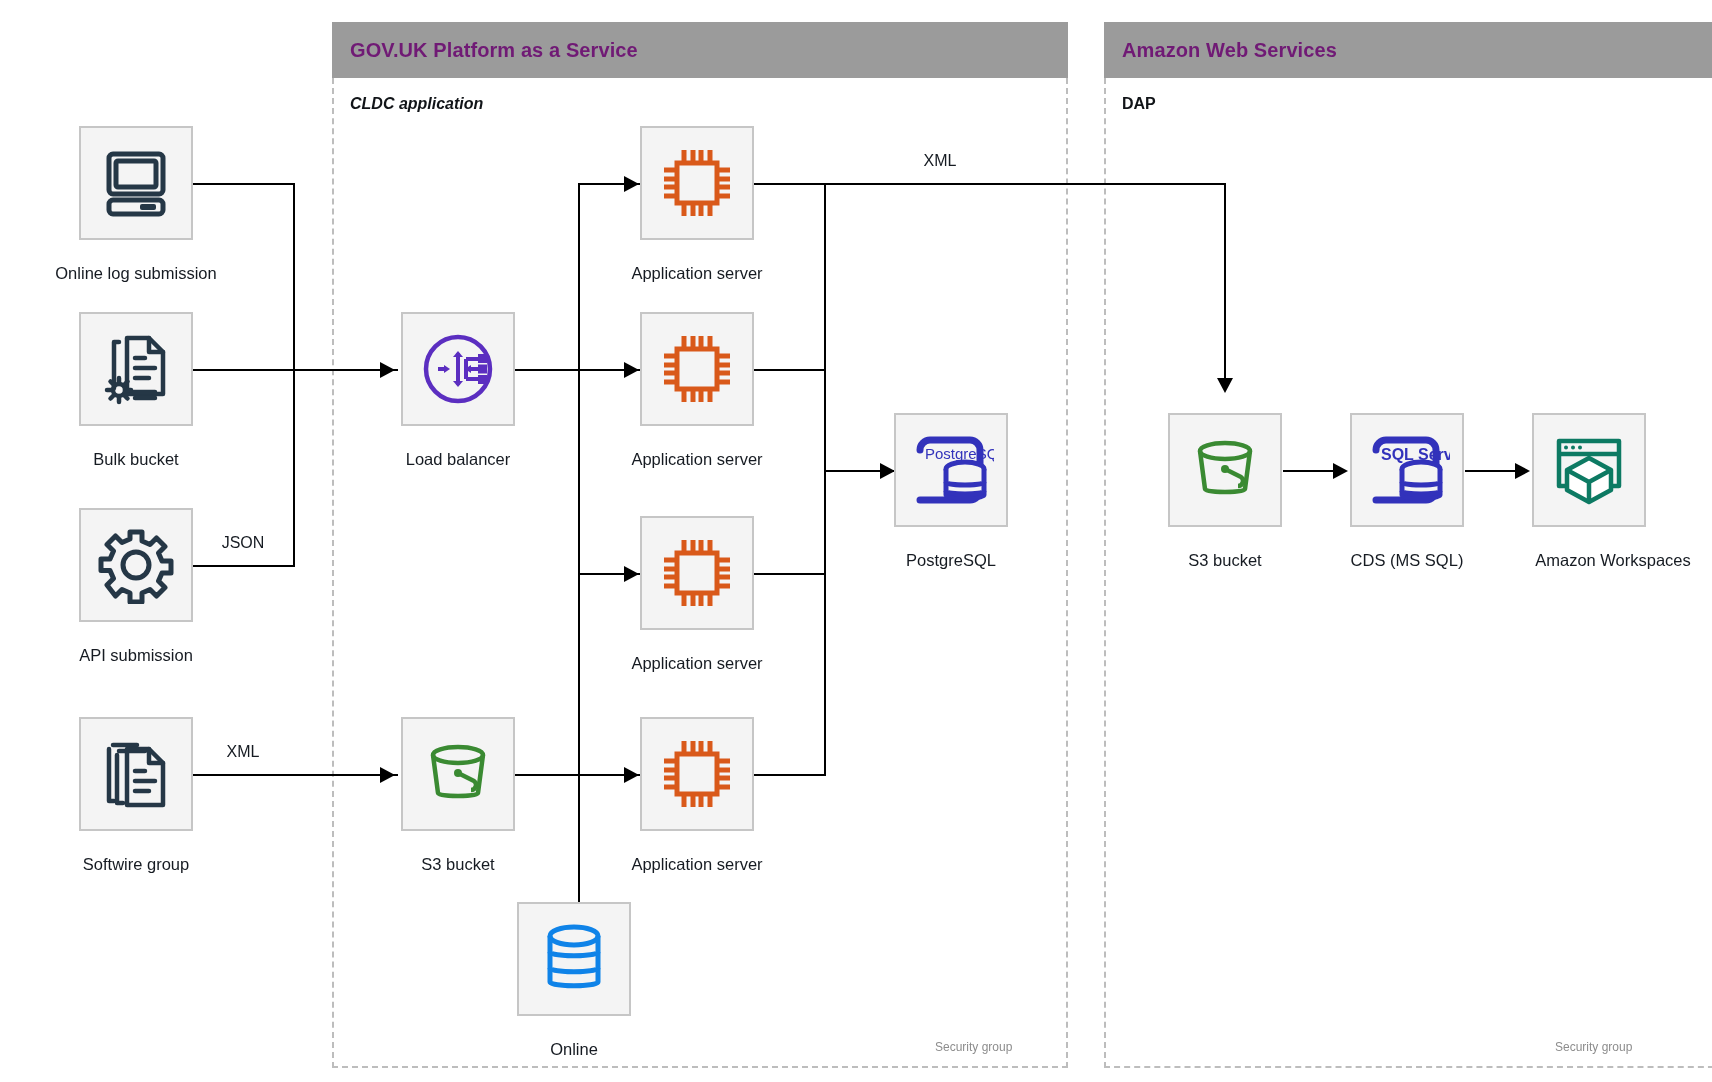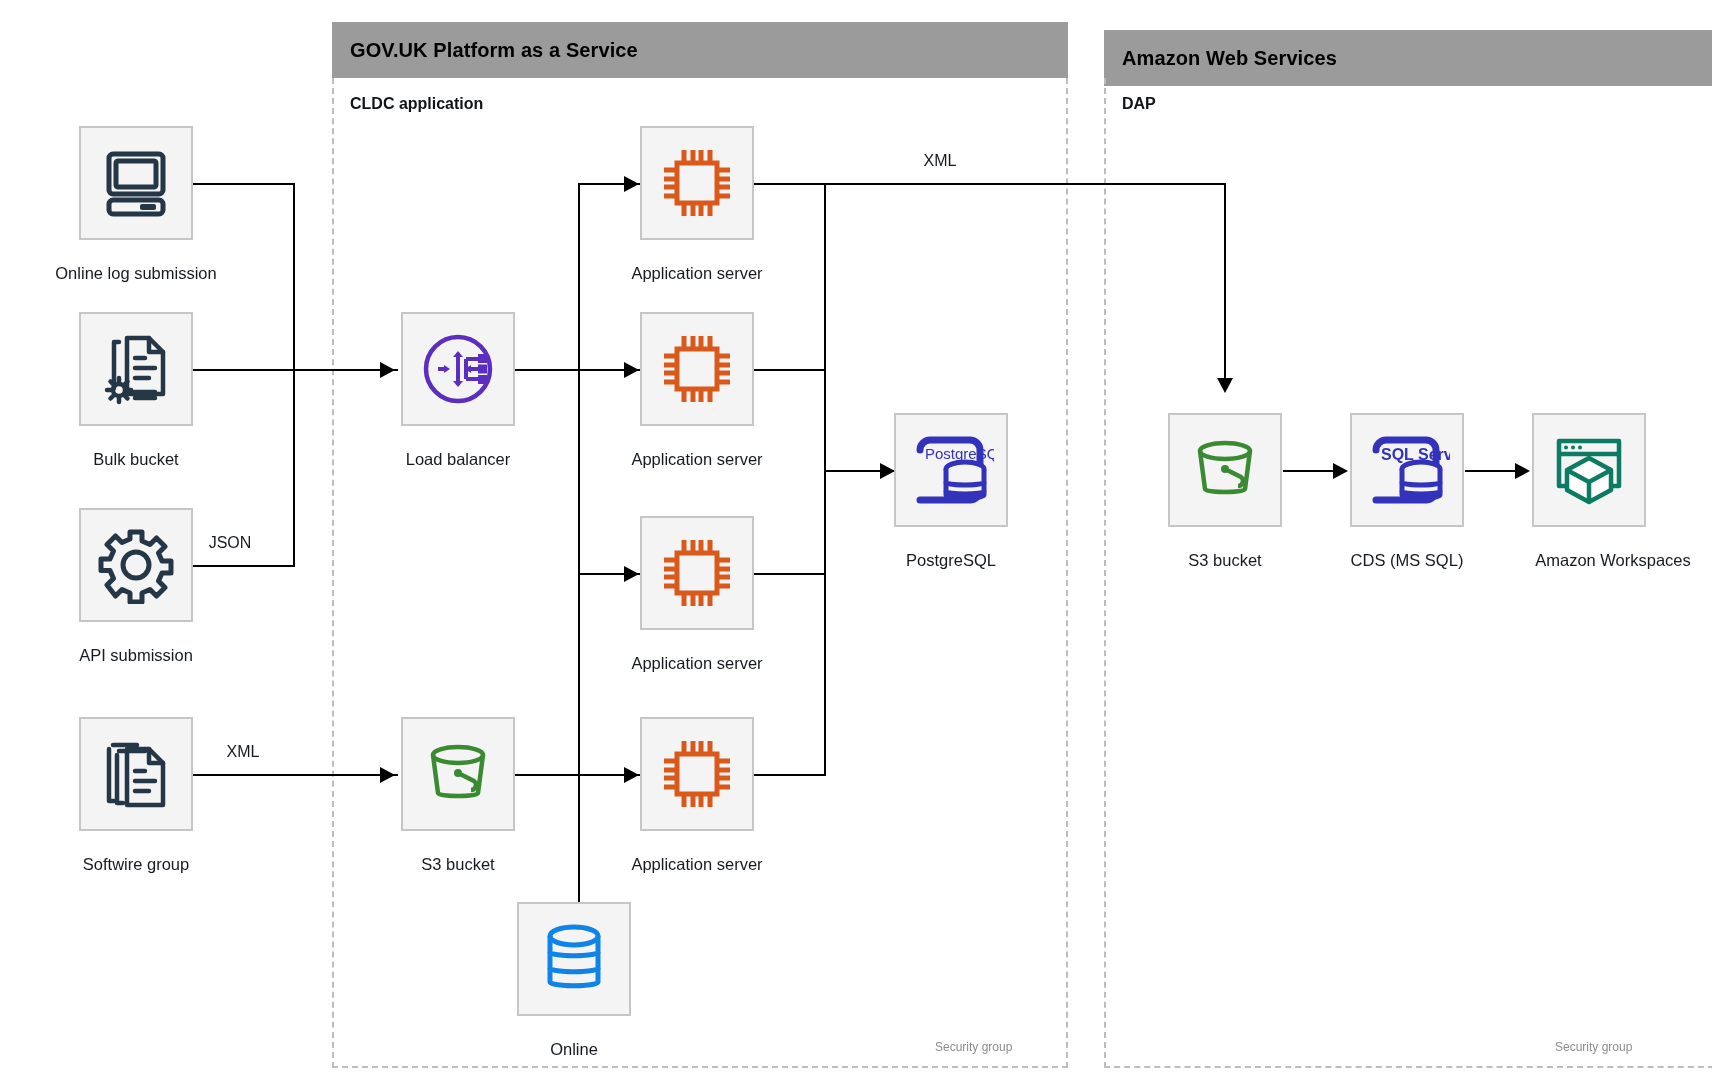--- a/index.html
+++ b/index.html
@@ -16,21 +16,21 @@
     position: relative;
     width: 1712px;
     height: 1082px;
     background: #ffffff;
     overflow: hidden;
   }
   
   .group-header {
     position: absolute;
     background: #9b9b9b;
-    color: #000000;
+    color: #701a75;
     font-weight: bold;
     font-size: 20px;
     display: flex;
     align-items: center;
     padding-left: 18px;
     box-sizing: border-box;
     letter-spacing: 0.1px;
   }
   .group-body {
     position: absolute;
@@ -103,34 +103,34 @@
     border-top: 15px solid #000000;
   }
 </style>
 </head>
 <body>
 
 <div id="canvas">
 
   <div class="group-header" style="left:332px; top:22px; width:736px; height:56px;">GOV.UK Platform as a Service</div>
   <div class="group-body" style="left:332px; top:78px; width:736px; height:990px;"></div>
-  <div class="group-sublabel" style="left:350px; top:95px;">CLDC application</div>
+  <div class="group-sublabel" style="left:350px; top:95px;font-style:italic;">CLDC application</div>
   <div class="security-label" style="left:935px; top:1040px;">Security group</div>
 
-  <div class="group-header" style="left:1104px; top:22px; width:608px; height:56px;margin-top:8px;">Amazon Web Services</div>
+  <div class="group-header" style="left:1104px; top:22px; width:608px; height:56px;">Amazon Web Services</div>
   <div class="group-body" style="left:1104px; top:78px; width:620px; height:990px;"></div>
   <div class="group-sublabel" style="left:1122px; top:95px;">DAP</div>
   <div class="security-label" style="left:1555px; top:1040px;">Security group</div>
 
   <div class="hline" style="left:193px; top:183px; width:102px;"></div>
   <div class="vline" style="left:293px; top:183px; height:186px;"></div>
 
   <div class="hline" style="left:193px; top:565px; width:102px;"></div>
   <div class="vline" style="left:293px; top:369px; height:198px;"></div>
-  <div class="edge-label" style="left:230px; top:534px;">JSON</div>
+  <div class="edge-label" style="left:243px; top:534px;">JSON</div>
 
   <div class="hline" style="left:193px; top:369px; width:205px;"></div>
   <div class="arrow-r" style="left:380px; top:362px;"></div>
 
   <div class="hline" style="left:193px; top:774px; width:205px;"></div>
   <div class="arrow-r" style="left:380px; top:767px;"></div>
   <div class="edge-label" style="left:243px; top:743px;">XML</div>
 
   <div class="hline" style="left:515px; top:369px; width:65px;"></div>
   <div class="vline" style="left:578px; top:183px; height:592px;"></div>

